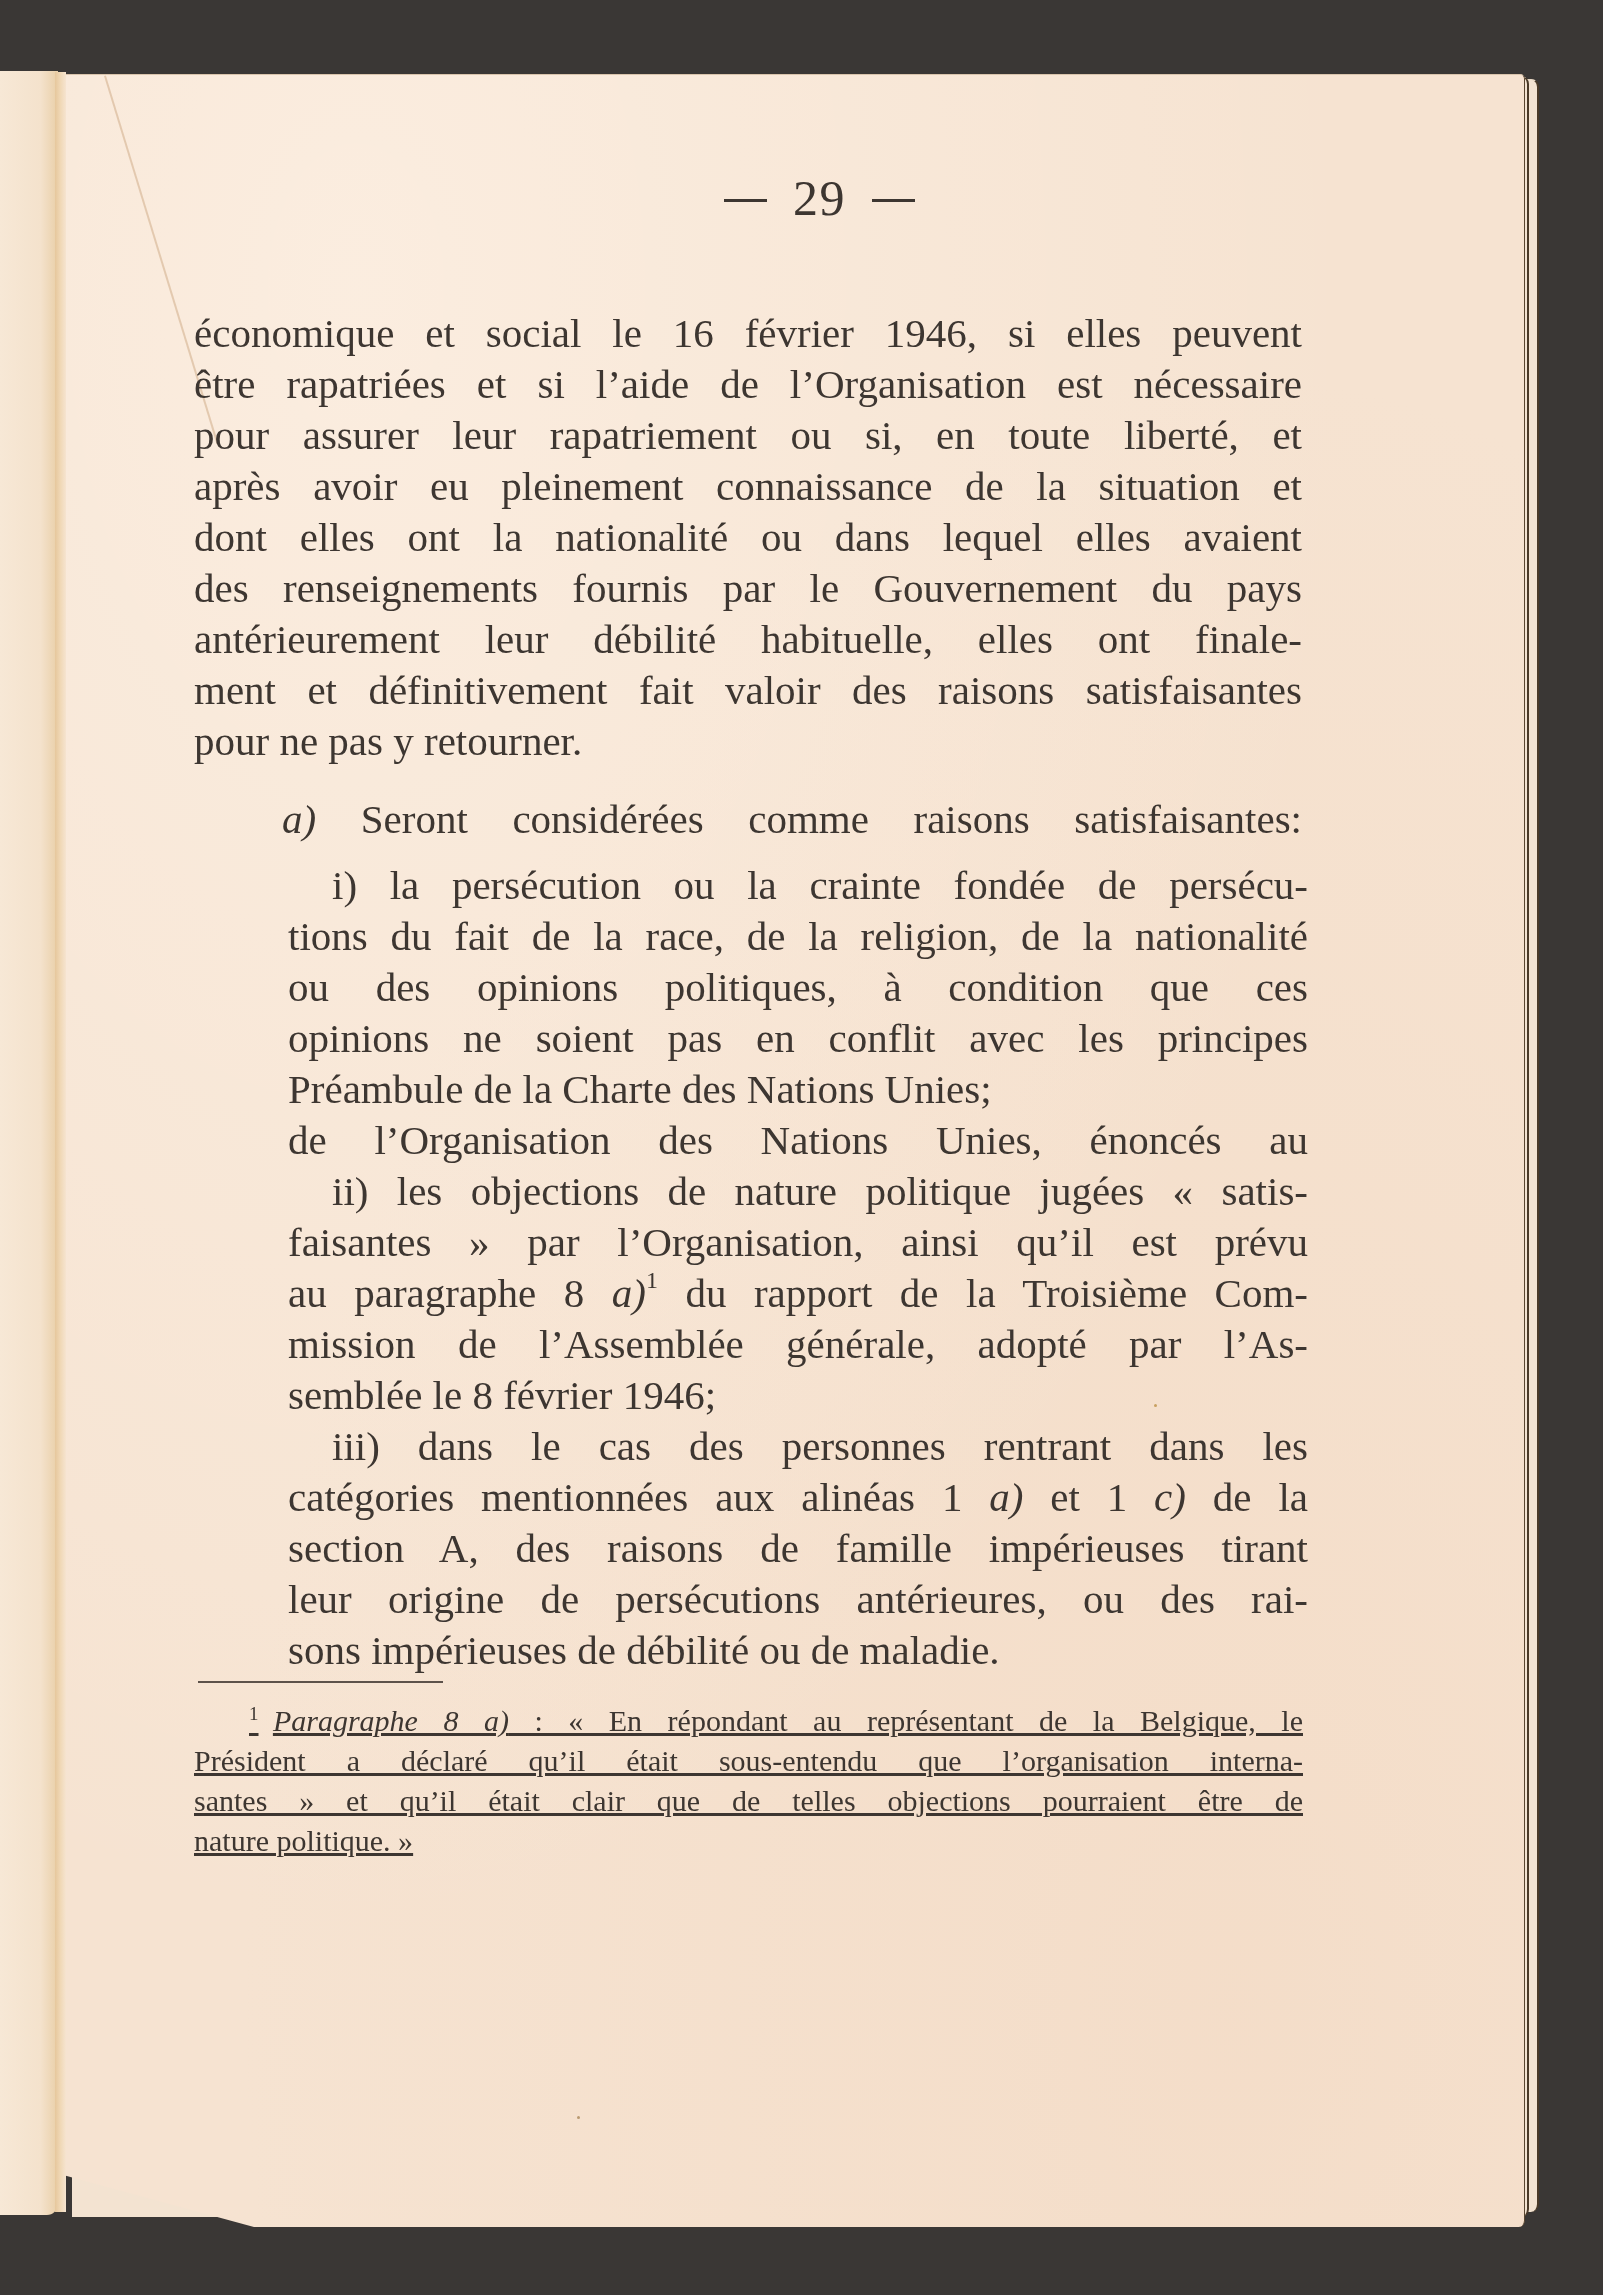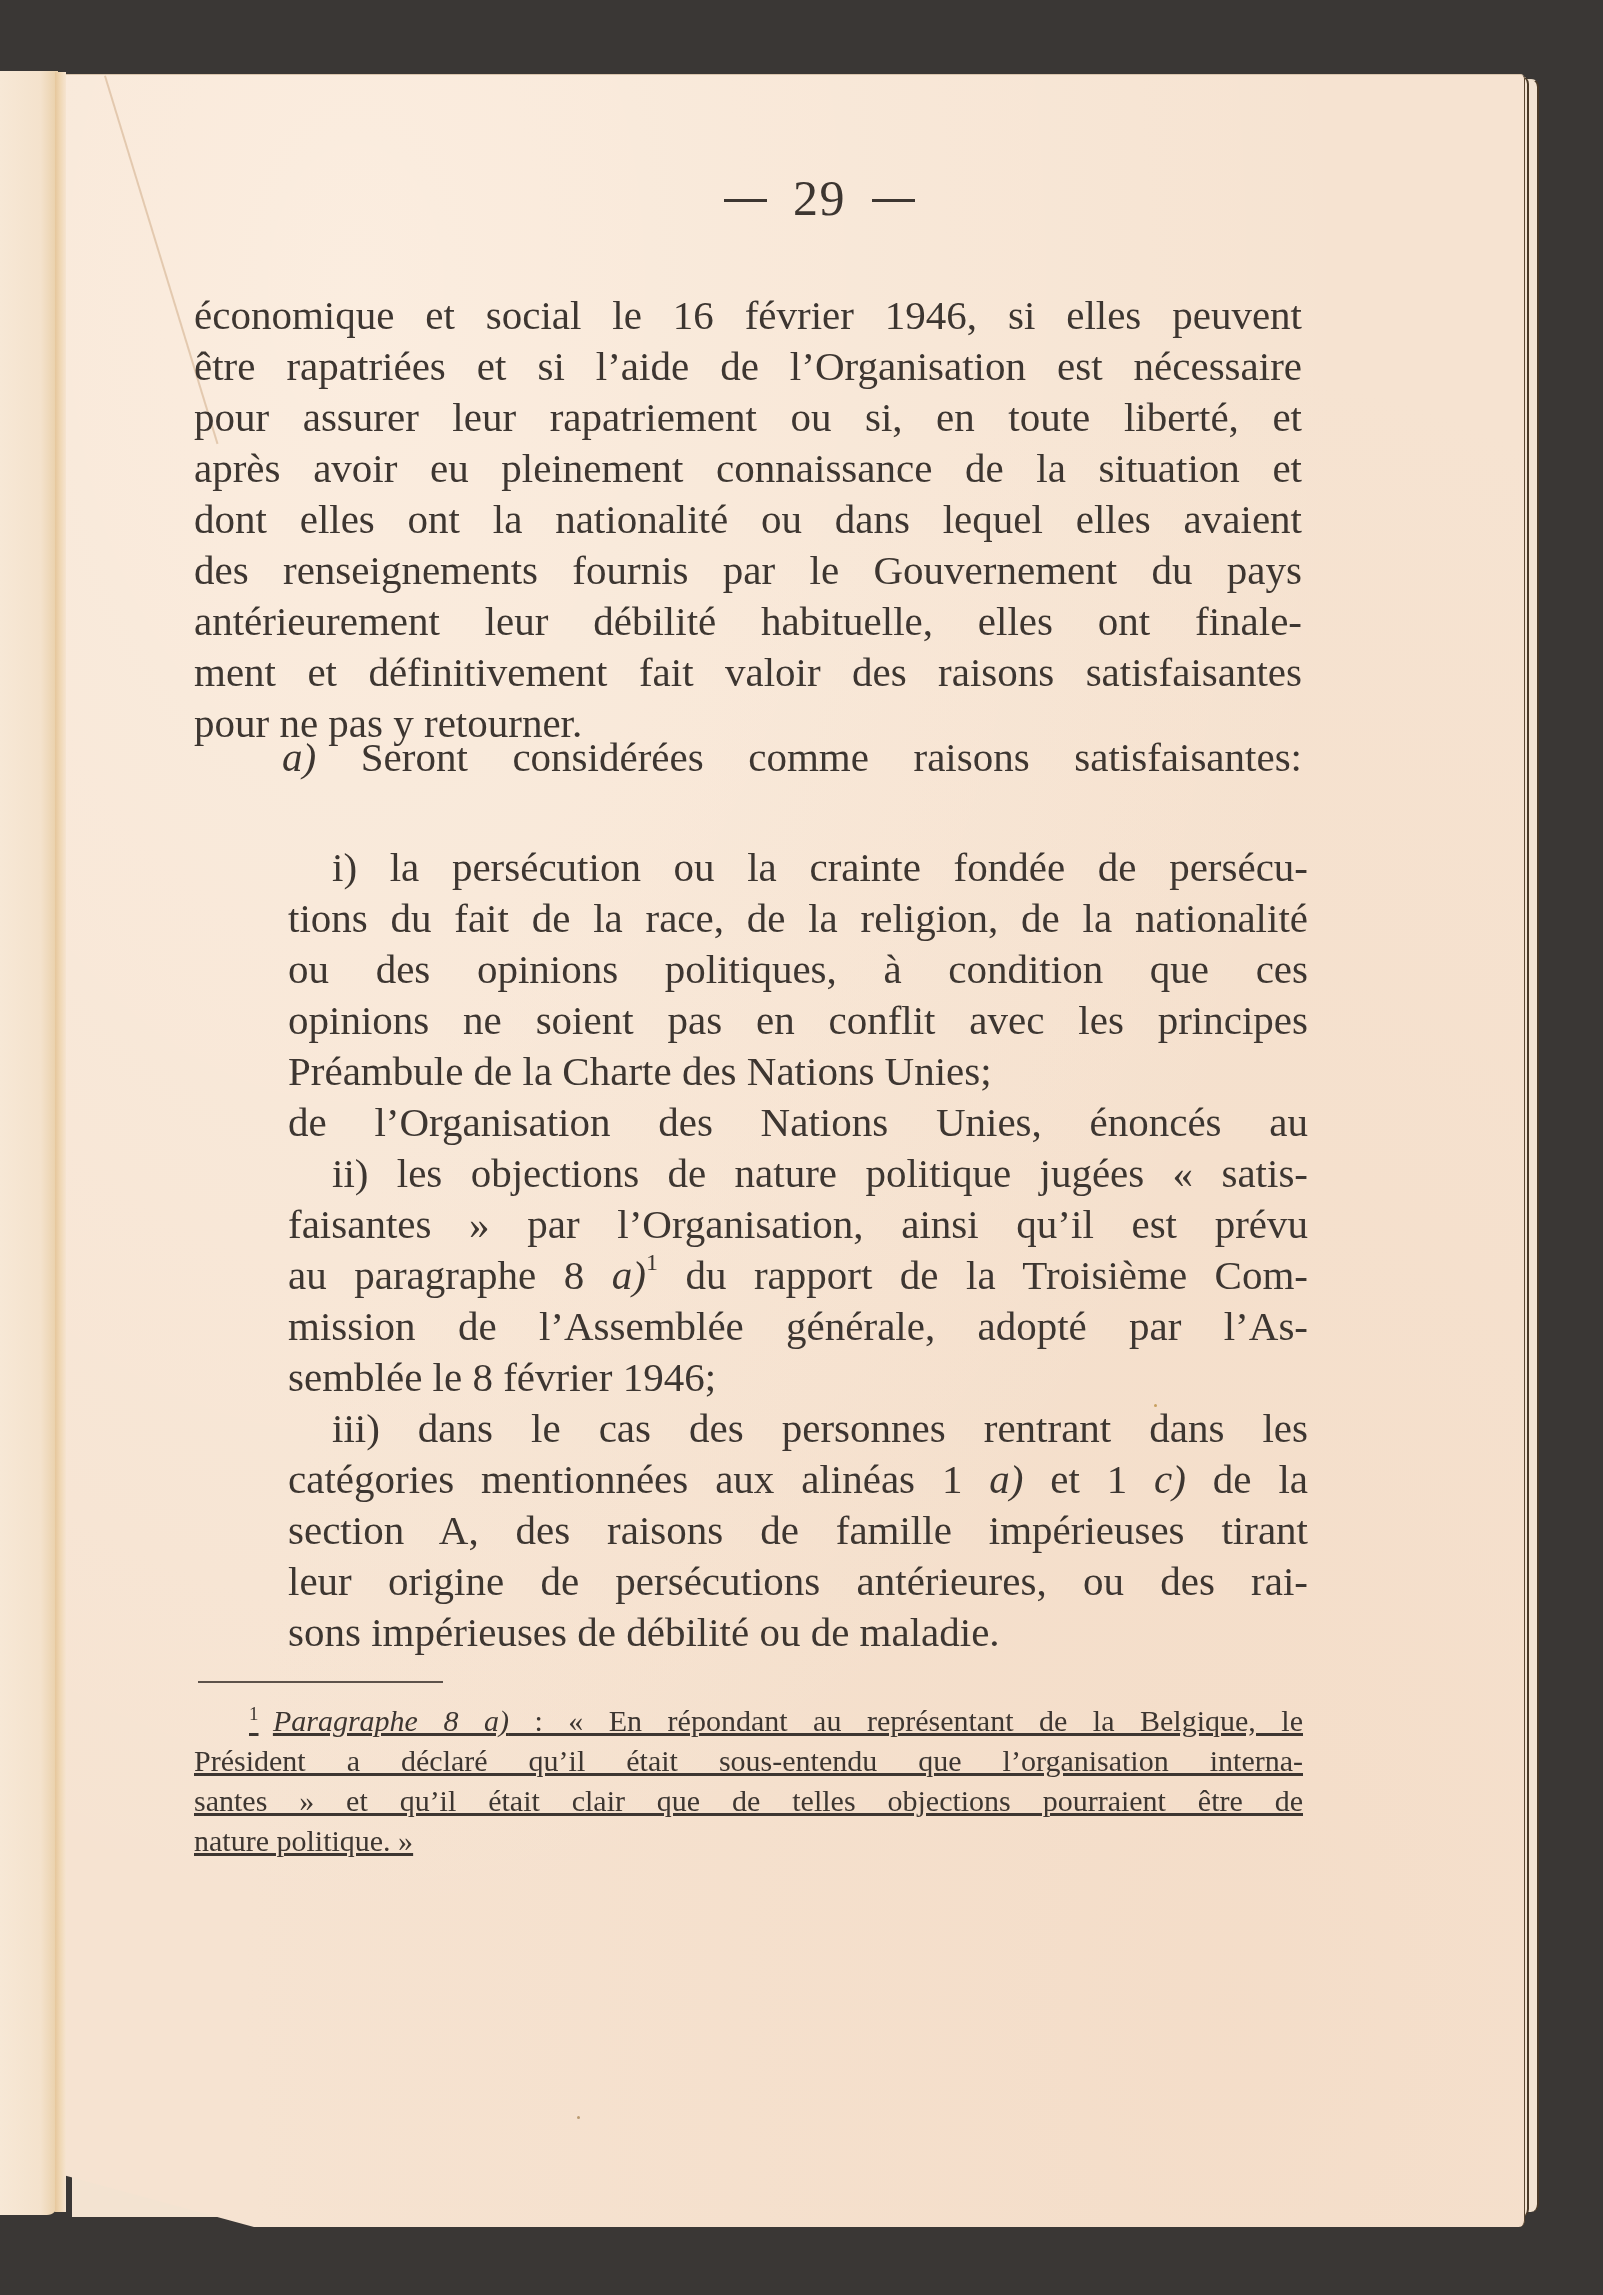--- a/index.html
+++ b/index.html
@@ -89,33 +89,34 @@
     margin: 0 26px;
     position: relative;
     top: -3.2px;
   }
   .body-text {
     position: absolute;
     left: 194px;
     width: 1108px;
     font-size: 41px;
     line-height: 51px;
+    margin-top: 18px;
   }
   .line {
     display: block;
     white-space: nowrap;
     text-align: justify;
     text-align-last: justify;
     height: 51px;
   }
   .line.last {
     text-align-last: left;
   }
   .para1 { top: 290px; }
-  .para-a { left: 282px; width: 1020px; top: 732px; }
+  .para-a { left: 282px; width: 1020px; top: 776px; }
   .items { left: 288px; width: 1020px; top: 842px; }
   .item-first {
     padding-left: 44px;
   }
   .ital { font-style: italic; }
   sup.fn {
     font-size: 24px;
     line-height: 0;
     position: relative;
     top: -4.8px;

